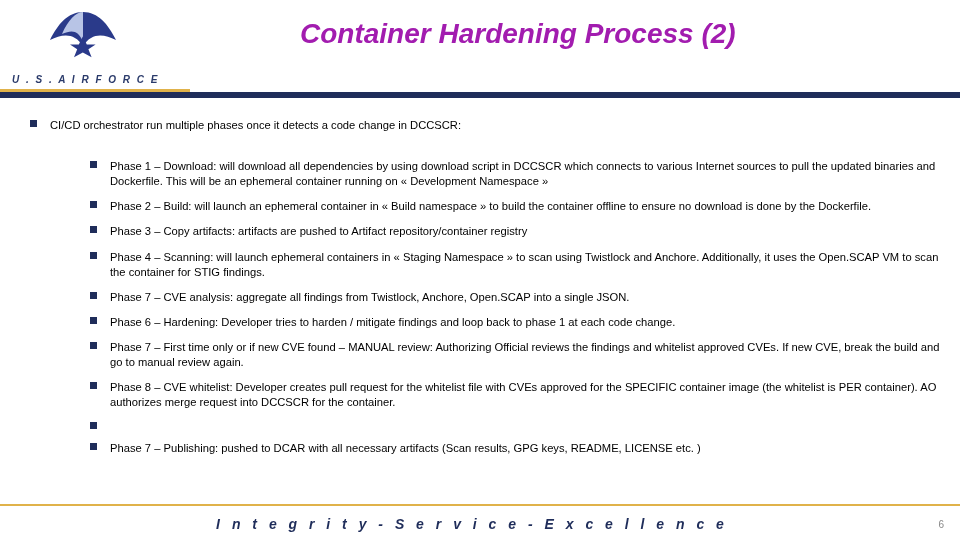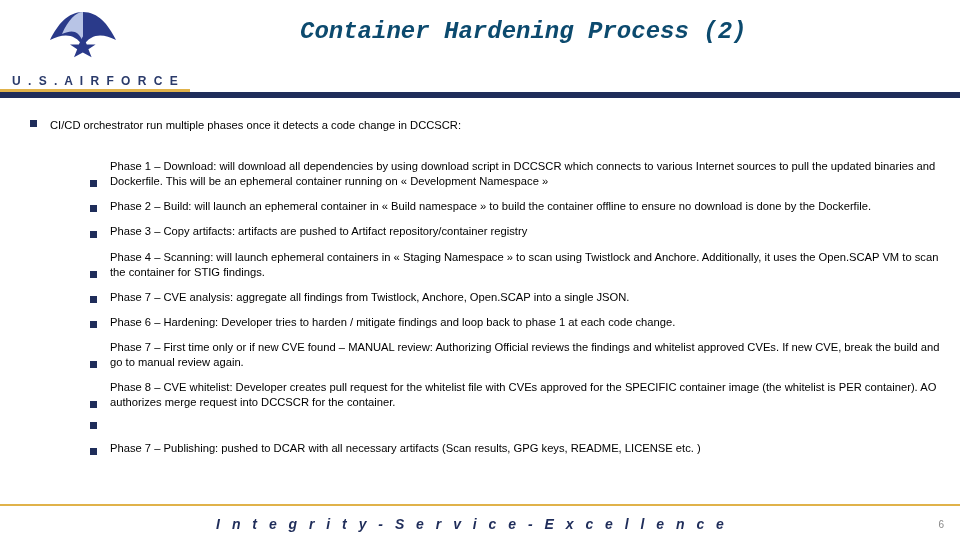--- a/index.html
+++ b/index.html
@@ -23,36 +23,37 @@
   }
   .logo {
     position: absolute;
     left: 38px;
     top: 6px;
   }
   .org-label {
     position: absolute;
     left: 12px;
     top: 74px;
-    font-size: 12px;
+    font-size: 10px;
     letter-spacing: 2px;
     font-weight: bold;
     color: #2a3a6a;
     font-family: "Arial Black", Arial, sans-serif;
+    font-style: italic;
   }
   .title {
     position: absolute;
     left: 300px;
     right: 20px;
     top: 18px;
-    font-size: 24px;
+    font-size: 28px;
     font-weight: bold;
     font-style: italic;
-    color: #0c4a6e;
-    font-family: Liberation Mono, monospace;
+    color: #a21caf;
+    font-family: Liberation Sans, sans-serif;
   }
   .rule-dark {
     position: absolute;
     left: 0;
     top: 92px;
     width: 960px;
     height: 6px;
     background: #1f2d5a;
   }
   .rule-gold {
@@ -92,21 +93,20 @@
     height: 7px;
     background: #1f2d5a;
     display: block;
   }
   .sublist {
     margin-left: 60px;
   }
   .sub-item {
     display: flex;
     margin-bottom: 10px;
-    align-items: flex-end;
   }
   .footer-rule {
     position: absolute;
     left: 0;
     bottom: 34px;
     width: 960px;
     height: 2px;
     background: #e0b24a;
   }
   .footer-text {

